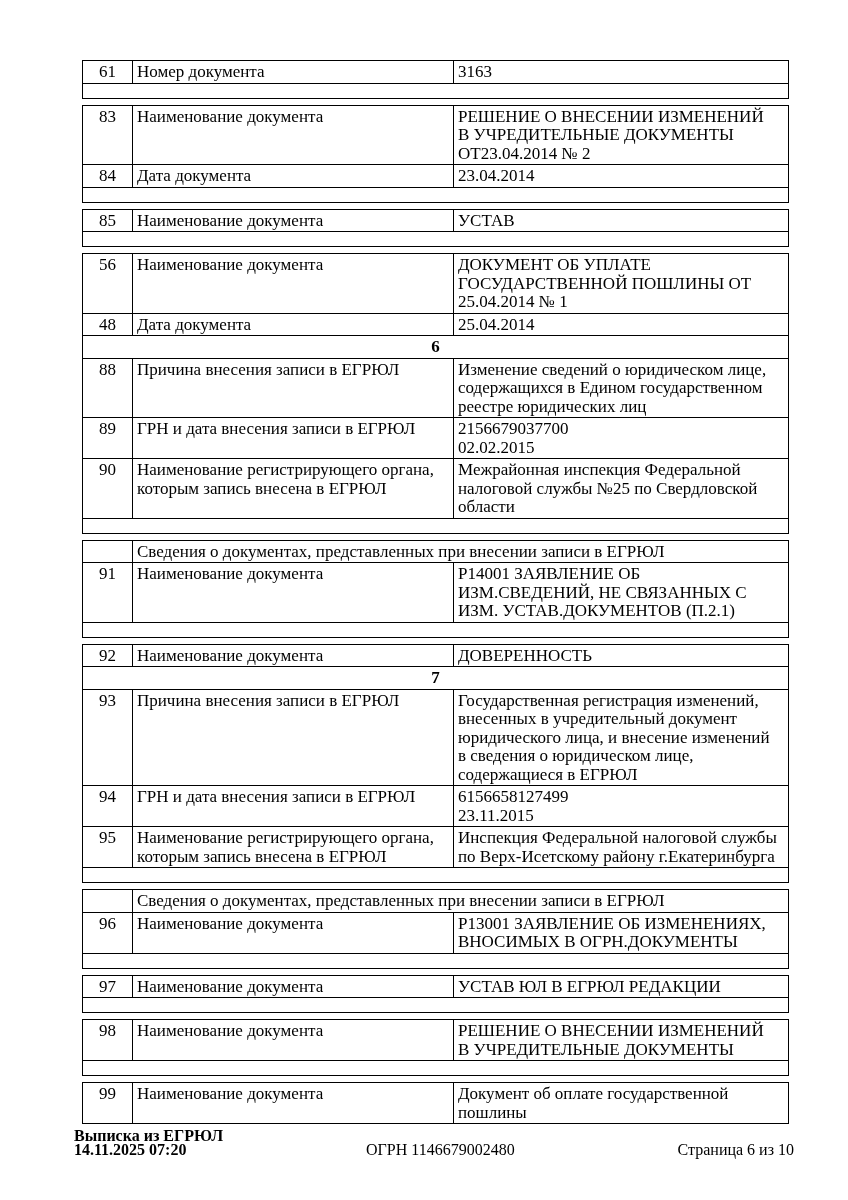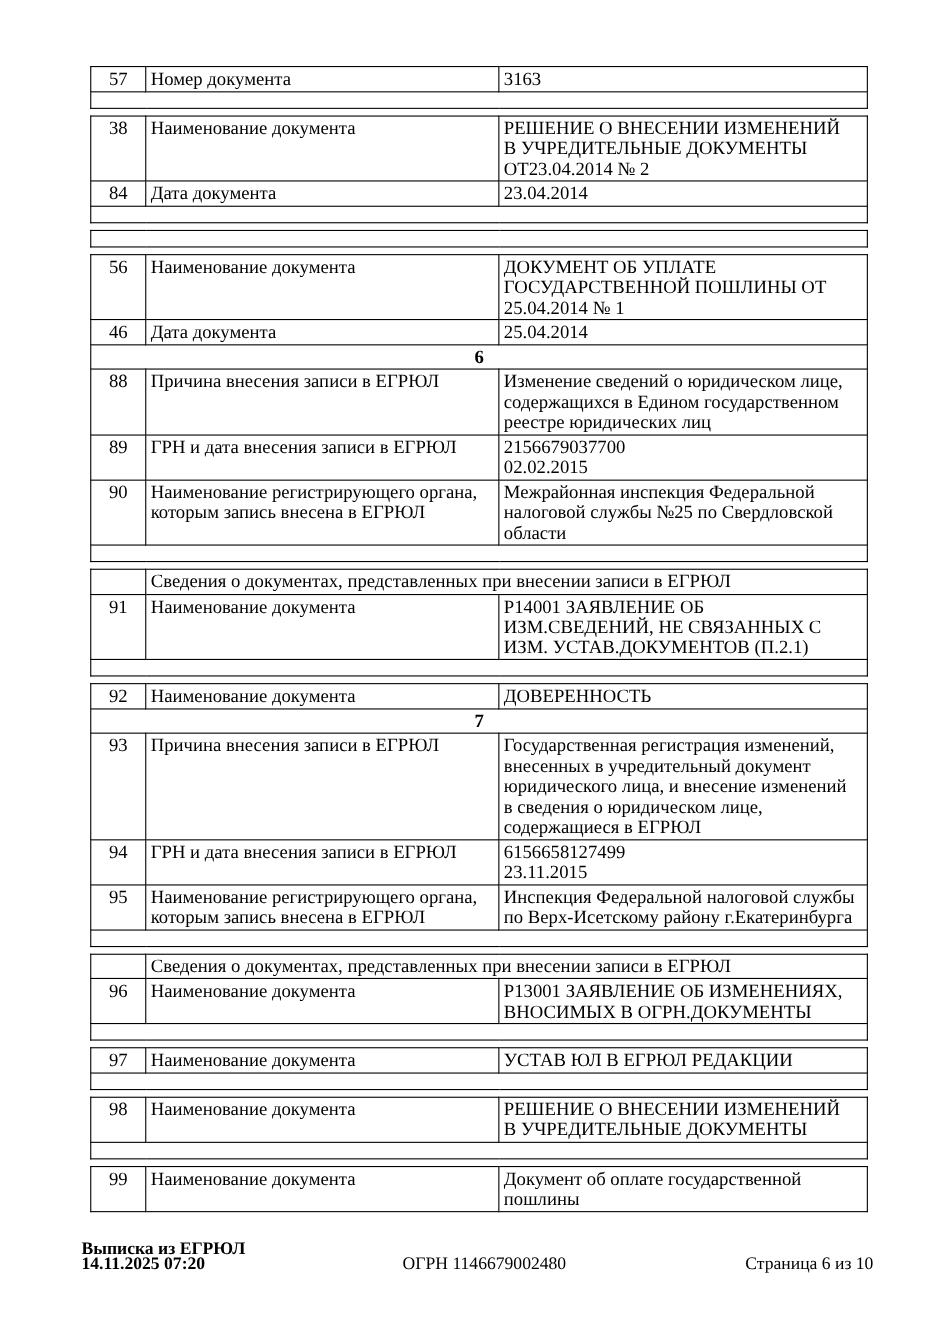--- a/index.html
+++ b/index.html
@@ -67,38 +67,38 @@
 
   <div class="table-area" id="table-host">
       <table class="block">
         <colgroup>
           <col style="width: 50px;">
           <col style="width: 321px;">
           <col style="width: 335px;">
         </colgroup>
         <tbody>
           <tr>
-            <td class="num">57</td>
+            <td class="num">61</td>
             <td class="key">Номер документа</td>
             <td class="val">3163</td>
           </tr>
           <tr class="spacer">
             <td colspan="3"></td>
           </tr>
         </tbody>
       </table>
       <table class="block">
         <colgroup>
           <col style="width: 50px;">
           <col style="width: 321px;">
           <col style="width: 335px;">
         </colgroup>
         <tbody>
           <tr>
-            <td class="num">38</td>
+            <td class="num">83</td>
             <td class="key">Наименование документа</td>
             <td class="val">РЕШЕНИЕ О ВНЕСЕНИИ ИЗМЕНЕНИЙ
 В УЧРЕДИТЕЛЬНЫЕ ДОКУМЕНТЫ
 ОТ23.04.2014 № 2</td>
           </tr>
           <tr>
             <td class="num">84</td>
             <td class="key">Дата документа</td>
             <td class="val">23.04.2014</td>
           </tr>
@@ -107,41 +107,46 @@
           </tr>
         </tbody>
       </table>
       <table class="block">
         <colgroup>
           <col style="width: 50px;">
           <col style="width: 321px;">
           <col style="width: 335px;">
         </colgroup>
         <tbody>
+          <tr>
+            <td class="num">85</td>
+            <td class="key">Наименование документа</td>
+            <td class="val">УСТАВ</td>
+          </tr>
           <tr class="spacer">
             <td colspan="3"></td>
           </tr>
         </tbody>
       </table>
       <table class="block">
         <colgroup>
           <col style="width: 50px;">
           <col style="width: 321px;">
           <col style="width: 335px;">
         </colgroup>
         <tbody>
           <tr>
             <td class="num">56</td>
             <td class="key">Наименование документа</td>
             <td class="val">ДОКУМЕНТ ОБ УПЛАТЕ
 ГОСУДАРСТВЕННОЙ ПОШЛИНЫ ОТ
 25.04.2014 № 1</td>
           </tr>
           <tr>
-            <td class="num">46</td>
+            <td class="num">48</td>
             <td class="key">Дата документа</td>
             <td class="val">25.04.2014</td>
           </tr>
           <tr>
             <td class="section" colspan="3">6</td>
           </tr>
           <tr>
             <td class="num">88</td>
             <td class="key">Причина внесения записи в ЕГРЮЛ</td>
             <td class="val">Изменение сведений о юридическом лице,

